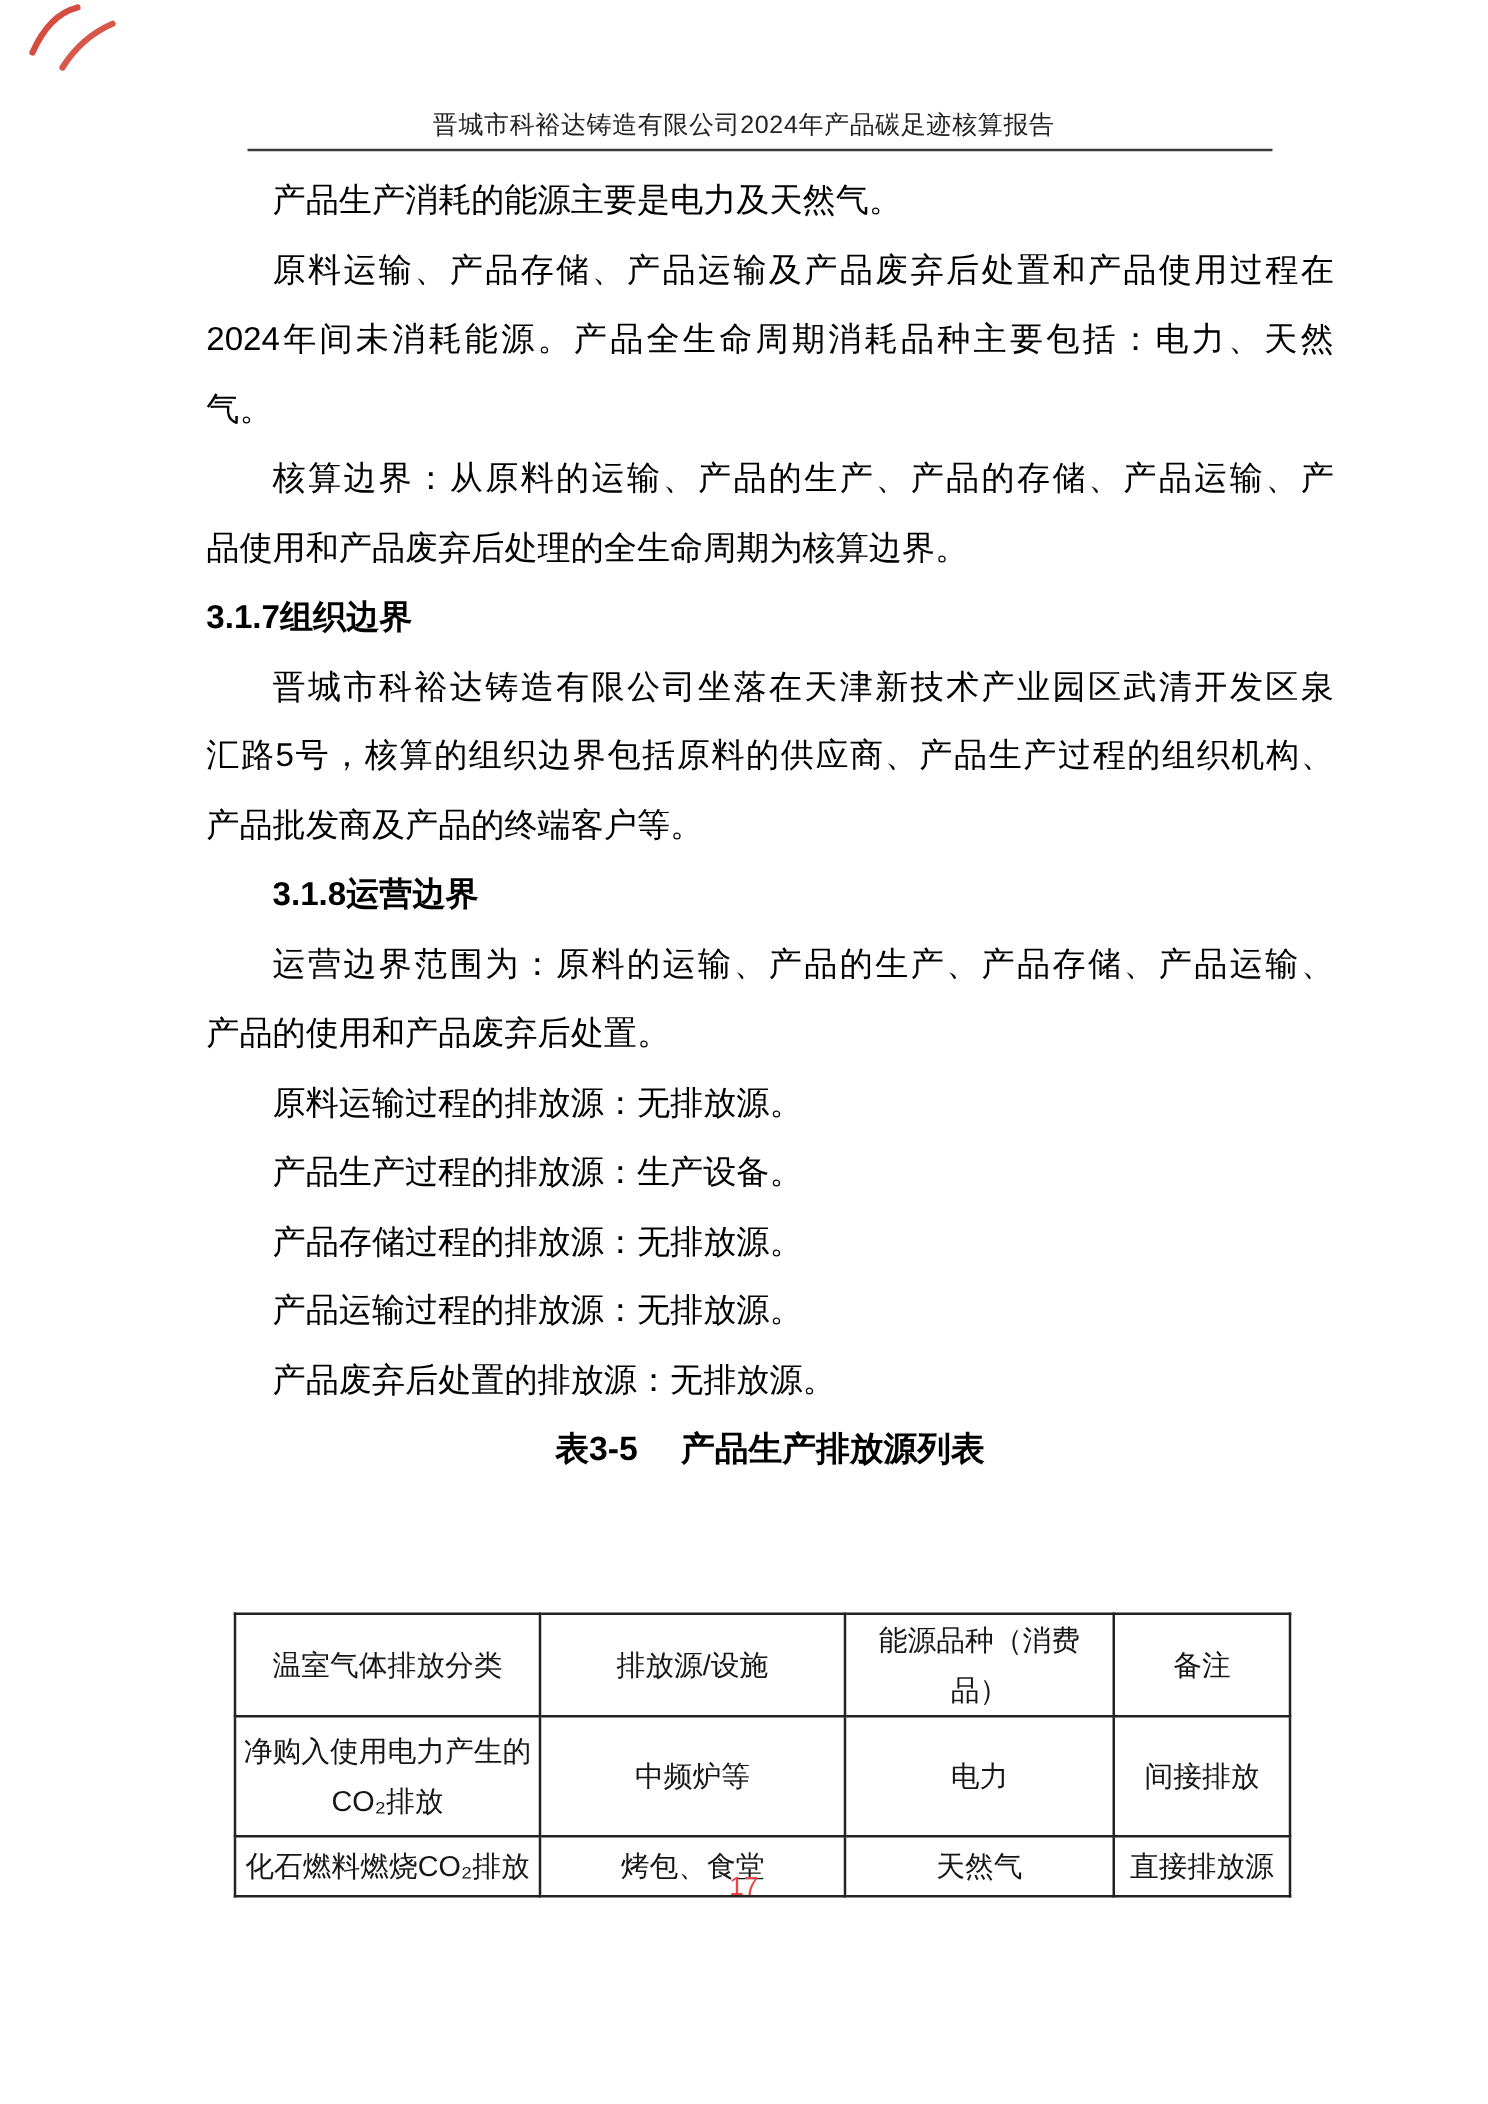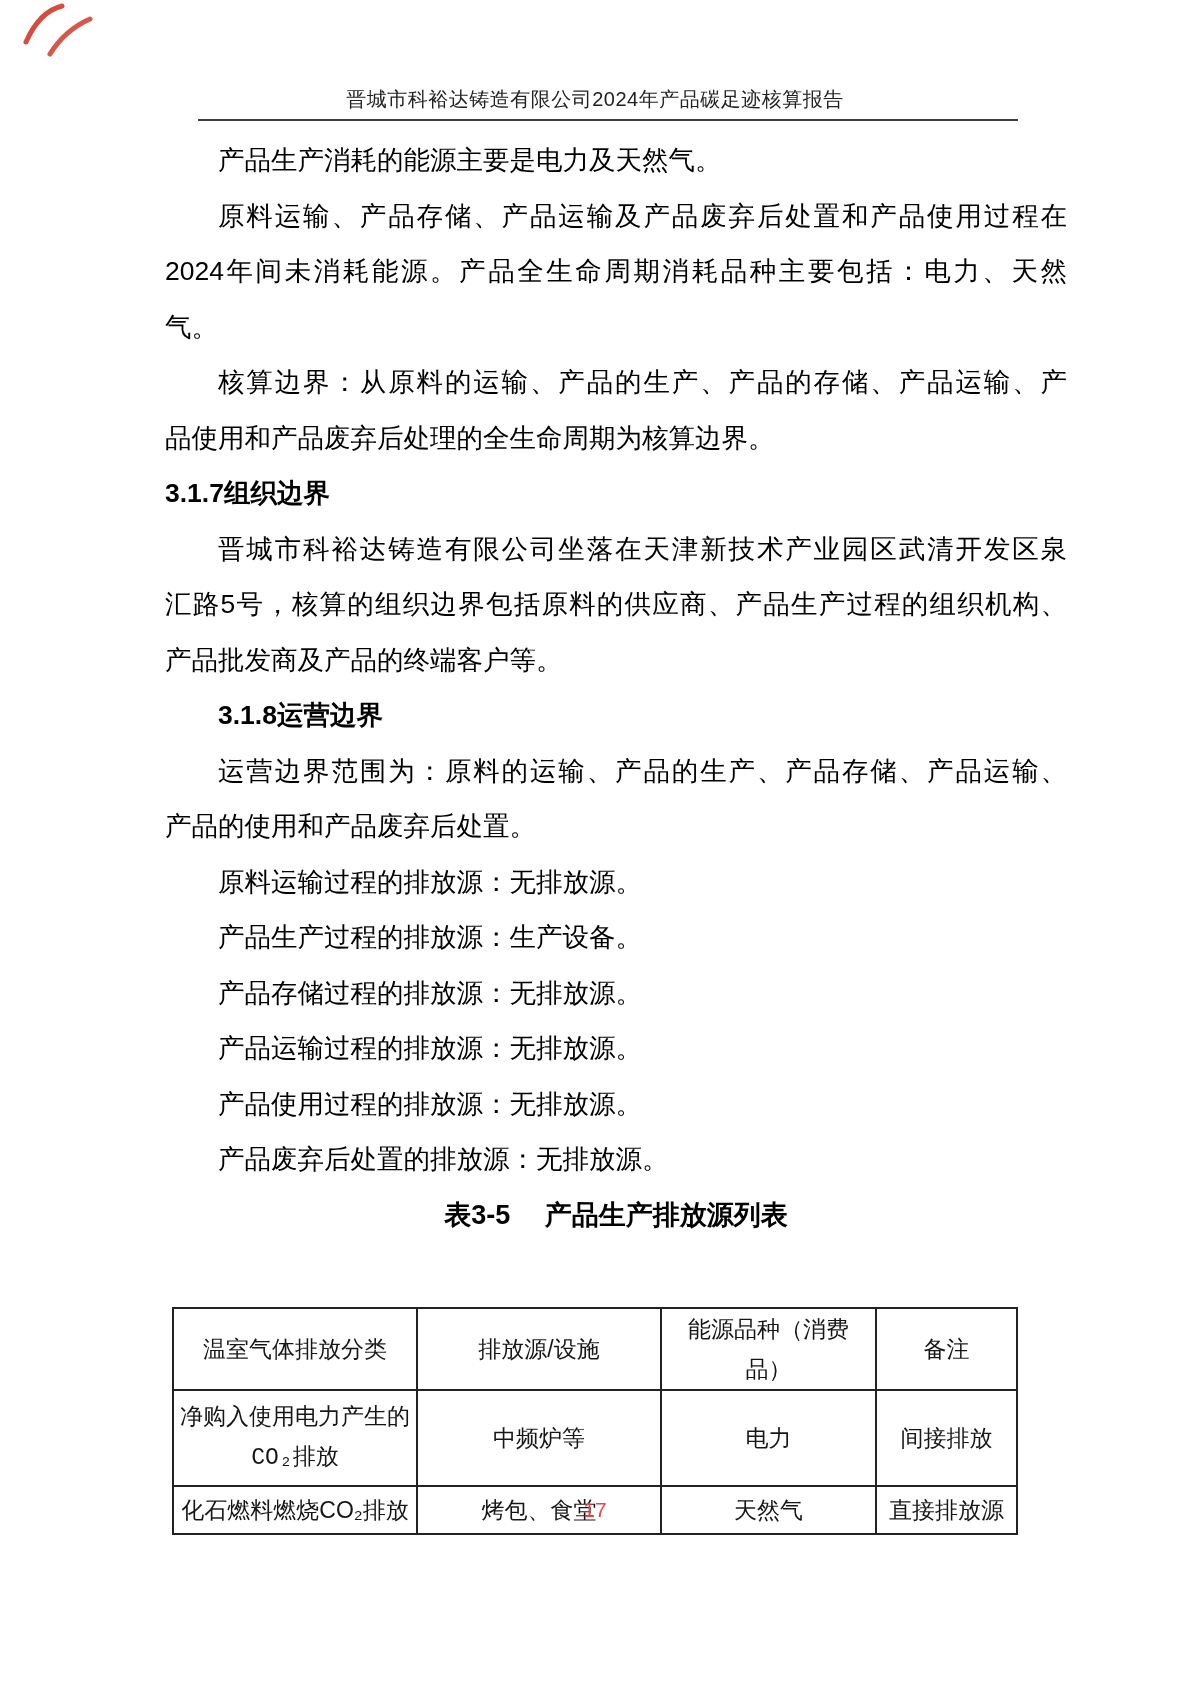--- a/index.html
+++ b/index.html
@@ -11,30 +11,30 @@
               font-size:20px;font-weight:500;color:#222;letter-spacing:.5px;}
   .header-rule{position:absolute;top:119px;left:198px;width:820px;height:2px;background:#3c3c3c;}
 
   
   .scribble{position:absolute;left:18px;top:0;width:84px;height:62px;}
 
   
   .flow{position:absolute;top:133px;left:165px;width:902px;
         font-size:26.5px;line-height:55.5px;color:#000000;}
   .ln{text-align:justify;text-align-last:left;white-space:nowrap;}
-  .wrapok{white-space:normal;font-family:Liberation Mono, monospace;}
+  .wrapok{white-space:normal;}
   .ln.fill{text-align-last:justify;}
   .ln.ind{text-indent:2em;}
   .ln.b{font-weight:700;}
   .ln.cap{text-align-last:center;font-weight:700;font-size:27px;}
 
   
-  table.emission{position:absolute;top:1290px;left:172px;width:844px;
+  table.emission{position:absolute;top:1290px;left:187px;width:844px;
                  border-collapse:collapse;table-layout:fixed;
-                 font-size:23px;color:#161616;margin-top:17px;}
+                 font-size:23px;color:#161616;}
   table.emission td{border:2px solid #222;text-align:center;vertical-align:middle;
                     padding:0 4px;line-height:40px;}
   tr.hdr td{height:48px;font-size:23px;}
   tr.r1 td{height:94px;}
   tr.r2 td{height:46px;}
   col.c1{width:244px;} col.c2{width:244px;} col.c3{width:215px;} col.c4{width:141px;}
 
   
   .page-num{position:absolute;top:1498px;left:0;width:100%;text-align:center;
             font-size:21px;color:#ef4444;}
@@ -65,21 +65,20 @@
     <div class="ln ind fill">晋城市科裕达铸造有限公司坐落在天津新技术产业园区武清开发区泉</div>
     <div class="ln fill">汇路5号，核算的组织边界包括原料的供应商、产品生产过程的组织机构、</div>
     <div class="ln">产品批发商及产品的终端客户等。</div>
     <div class="ln b ind">3.1.8运营边界</div>
     <div class="ln ind fill">运营边界范围为：原料的运输、产品的生产、产品存储、产品运输、</div>
     <div class="ln">产品的使用和产品废弃后处置。</div>
     <div class="ln ind">原料运输过程的排放源：无排放源。</div>
     <div class="ln ind">产品生产过程的排放源：生产设备。</div>
     <div class="ln ind">产品存储过程的排放源：无排放源。</div>
     <div class="ln ind">产品运输过程的排放源：无排放源。</div>
-    <div class="ln ind">产品使用过程的排放源：无排放源。</div>
     <div class="ln ind">产品废弃后处置的排放源：无排放源。</div>
     <div class="ln cap">表3-5　 产品生产排放源列表</div>
   </div>
 
   <table class="emission">
     <colgroup>
         <col class="c1">
         <col class="c2">
         <col class="c3">
         <col class="c4">

